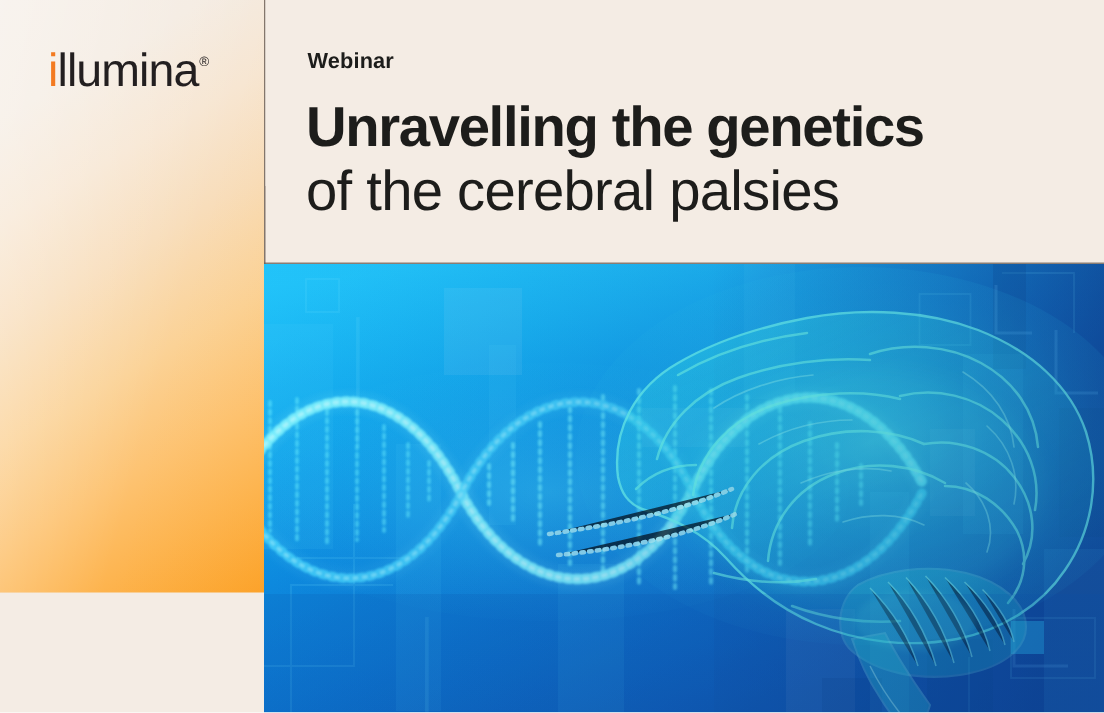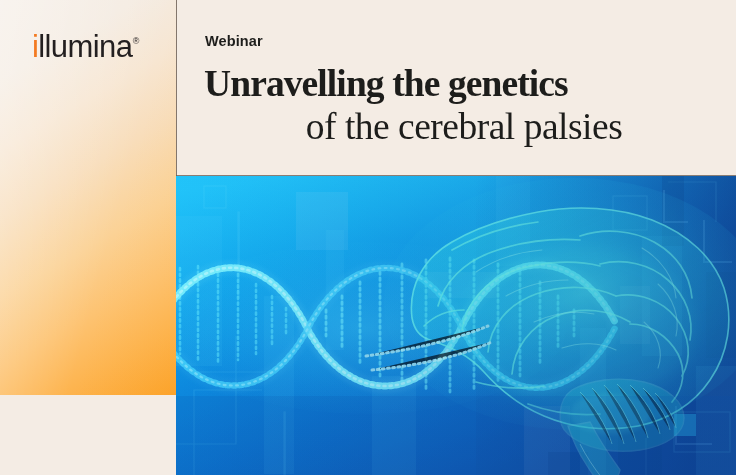--- a/index.html
+++ b/index.html
@@ -107,34 +107,32 @@
     color: #1d1d1b;
     line-height: 1;
   }
   .headline {
     position: absolute;
     left: 27px;
     top: 63px;
     width: 520px;
     line-height: 1.14;
     color: #1d1d1b;
-    font-family: Liberation Serif, serif;
   }
   .headline-line-1 {
     display: block;
     font-size: 37.5px;
     font-weight: 700;
     letter-spacing: -0.9px;
   }
   .headline-line-2 {
     display: block;
     font-size: 37.5px;
     font-weight: 300;
     letter-spacing: -0.5px;
-    text-align: center;
   }
 
   
   .hero-image {
     position: absolute;
     left: 176px;
     top: 176px;
     width: 560px;
     height: 299px;
     overflow: hidden;

